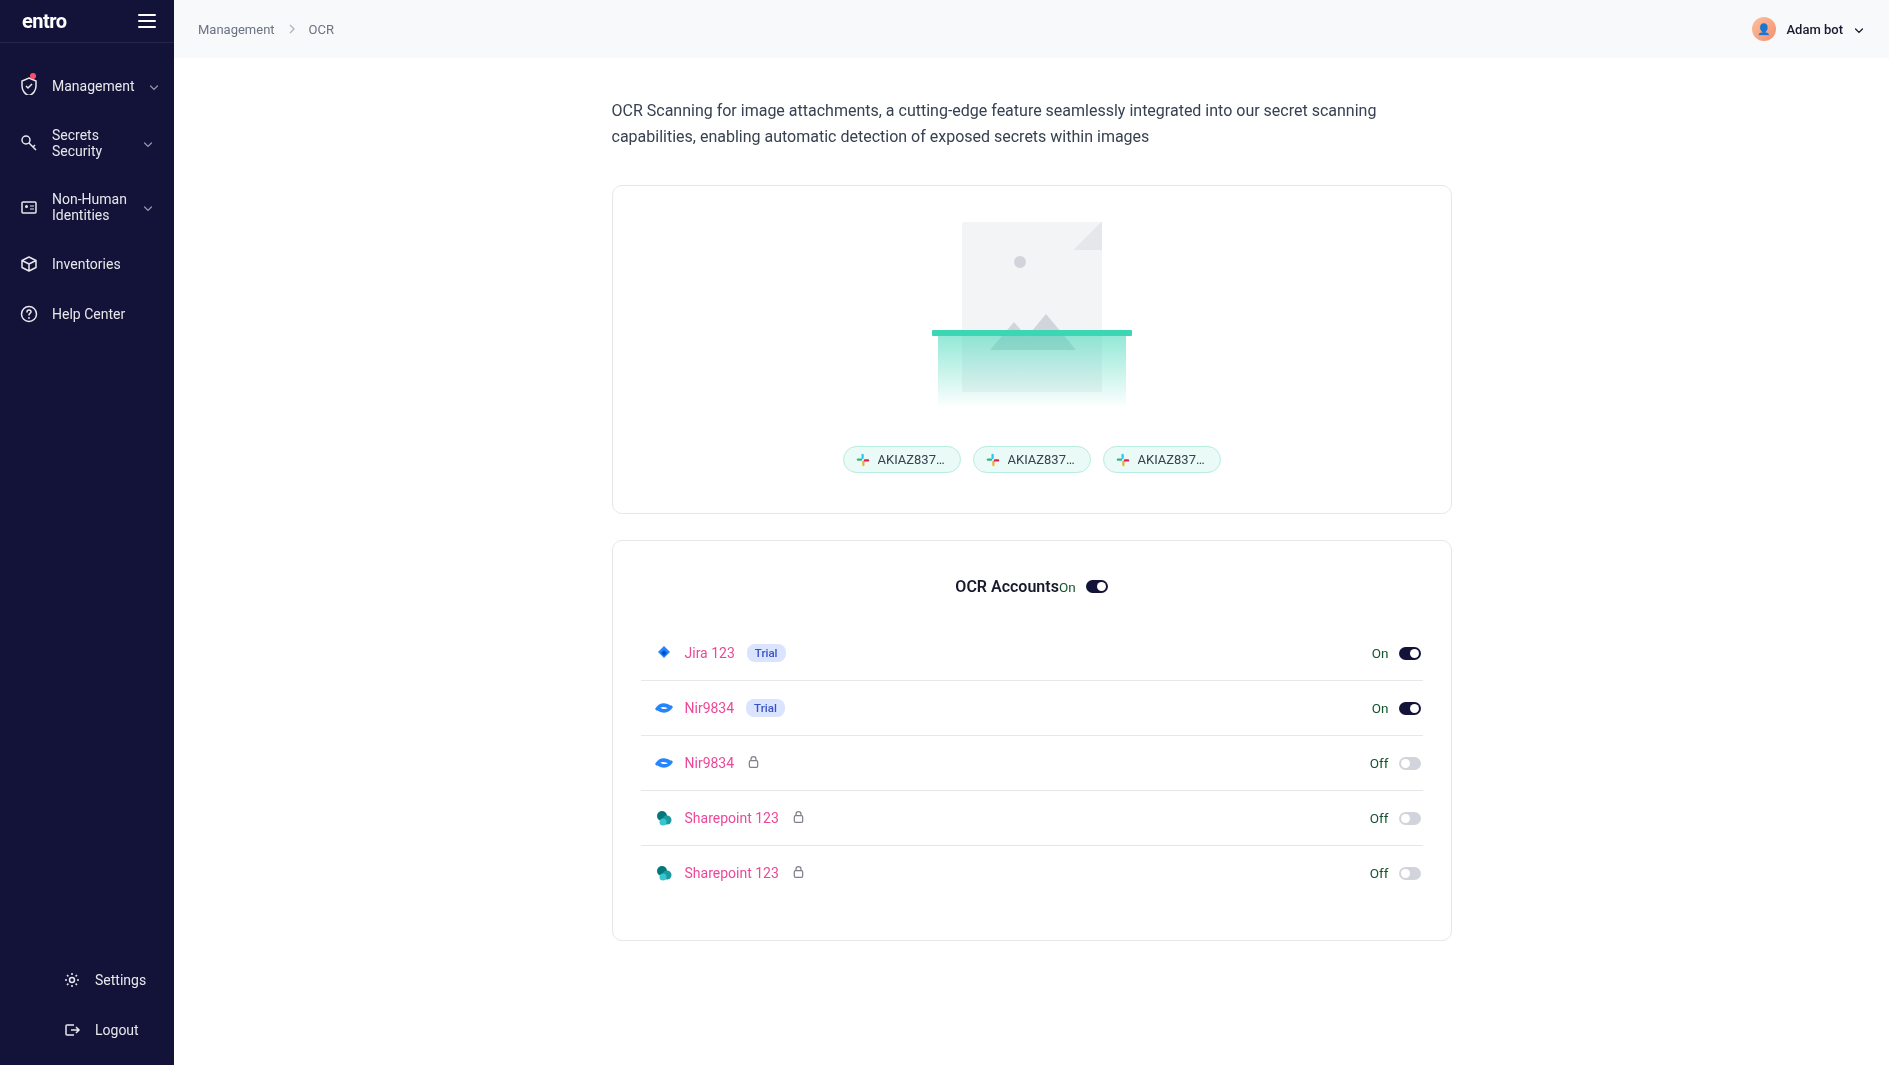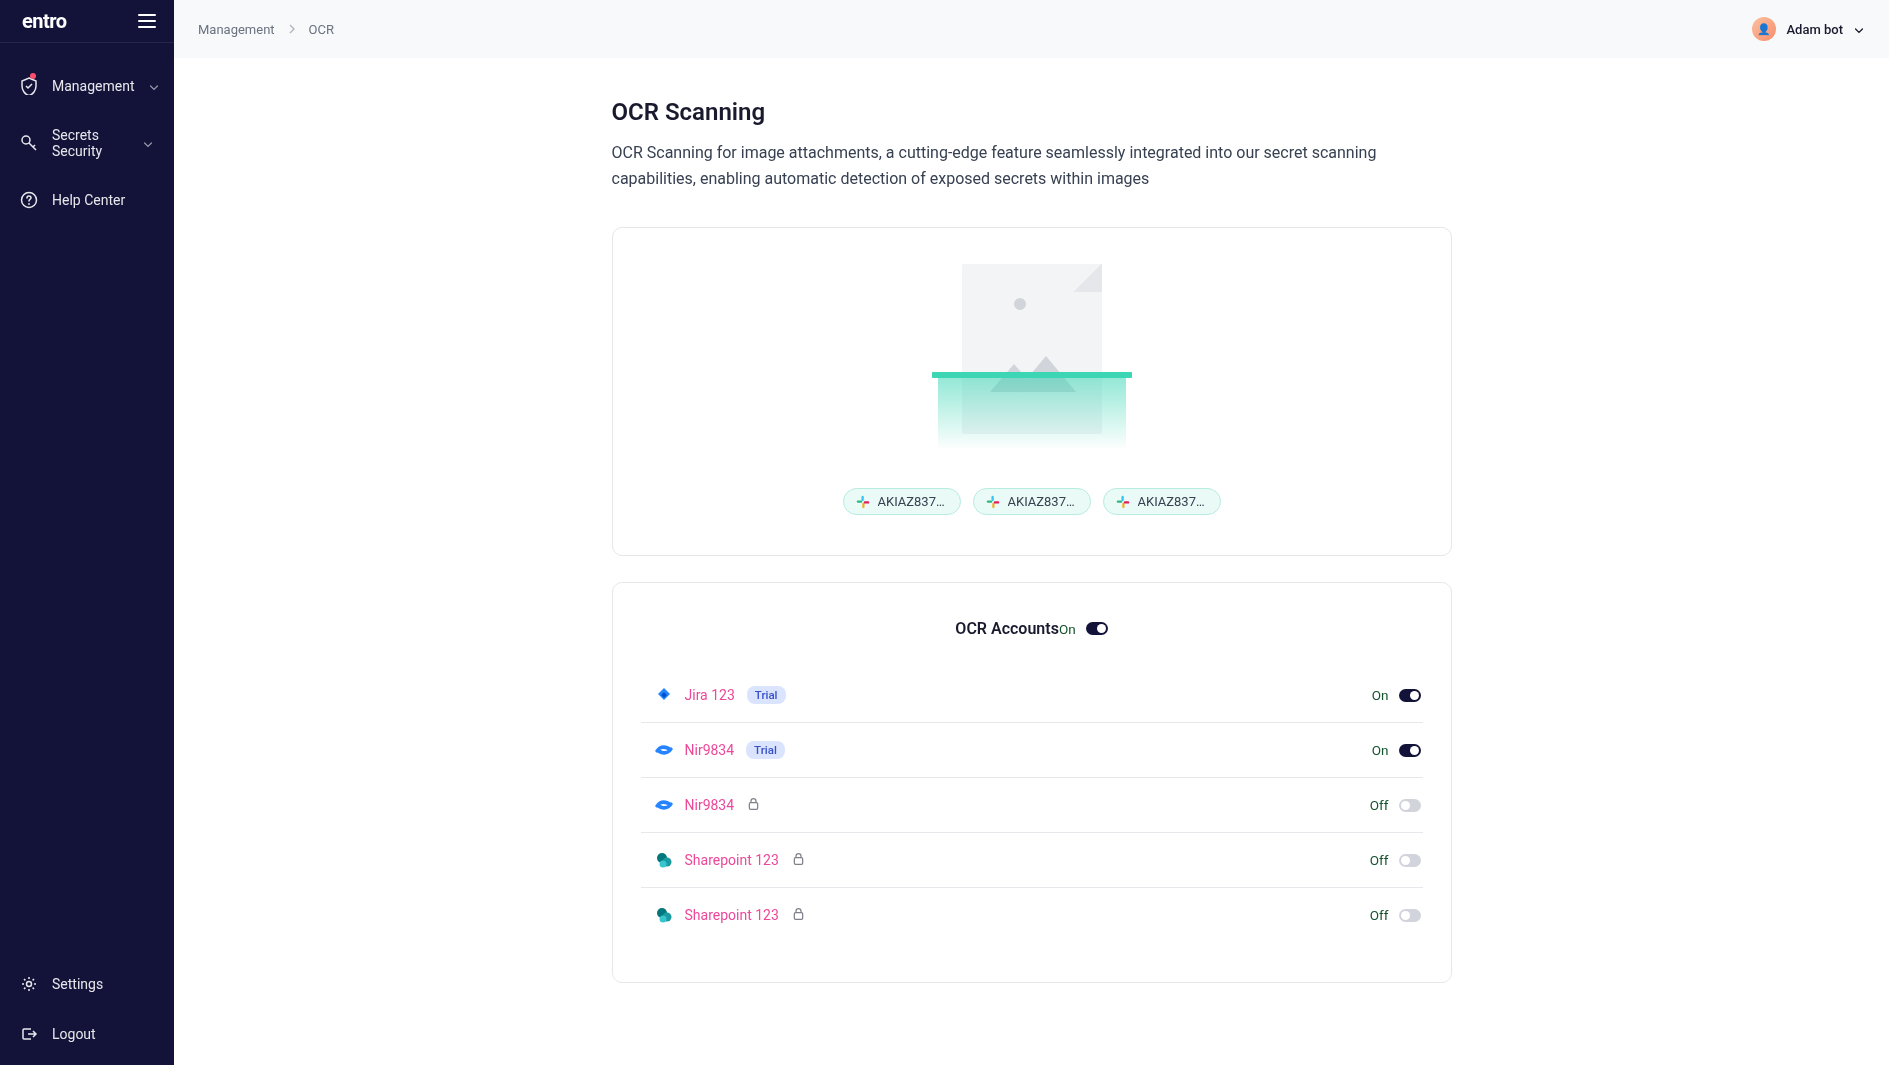--- a/index.html
+++ b/index.html
@@ -14,21 +14,21 @@
 .hamburger { width: 18px; height: 14px; display: flex; flex-direction: column; justify-content: space-between; cursor: pointer; }
 .hamburger span { height: 2px; background: #fff; border-radius: 1px; }
 
 .nav { flex: 1; padding-top: 18px; }
 .nav-item { display: flex; align-items: center; padding: 16px 20px; color: rgba(255,255,255,0.9); cursor: pointer; font-size: 14px; gap: 14px; position: relative; }
 .nav-icon { width: 18px; height: 18px; display: flex; align-items: center; justify-content: center; flex-shrink: 0; }
 .nav-label { flex: 1; }
 .nav-chevron { opacity: 0.6; }
 .nav-dot { position: absolute; top: 12px; left: 30px; width: 6px; height: 6px; background: #ff4d6d; border-radius: 50%; }
 
-.sidebar-footer { padding-bottom: 10px; }
+.sidebar-footer { padding-bottom: 10px; padding-left: 43px; }
 
 
 .main { flex: 1; display: flex; flex-direction: column; min-width: 0; }
 .topbar { height: 58px; display: flex; align-items: center; justify-content: space-between; padding: 0 24px; background: #f8f9fb; }
 .breadcrumb { display: flex; align-items: center; gap: 12px; color: #6b7280; font-size: 13px; }
 .breadcrumb .crumb { cursor: pointer; }
 .breadcrumb .sep { opacity: 0.5; }
 .user-chip { display: flex; align-items: center; gap: 10px; cursor: pointer; }
 .avatar { width: 24px; height: 24px; border-radius: 50%; background: linear-gradient(135deg,#fbc2a0,#f68d6d); display: flex; align-items: center; justify-content: center; font-size: 11px; color: #fff; }
 .user-name { font-size: 13px; font-weight: 500; color: #1a1a2e; }
@@ -182,20 +182,39 @@
             </svg>
           </span>
           <span class="nav-label">Secrets Security</span>
           <span class="nav-chevron"><svg width="12" height="10" viewBox="0 0 14 10">
               <use href="#ic-chevron-down"></use>
             </svg></span>
         </div>
         <div class="nav-item">
           <span class="nav-icon">
             <svg width="18" height="18" viewBox="0 0 18 18">
+              <use href="#ic-id-card"></use>
+            </svg>
+          </span>
+          <span class="nav-label">Non-Human Identities</span>
+          <span class="nav-chevron"><svg width="12" height="10" viewBox="0 0 14 10">
+              <use href="#ic-chevron-down"></use>
+            </svg></span>
+        </div>
+        <div class="nav-item">
+          <span class="nav-icon">
+            <svg width="18" height="18" viewBox="0 0 18 18">
+              <use href="#ic-box"></use>
+            </svg>
+          </span>
+          <span class="nav-label">Inventories</span>
+        </div>
+        <div class="nav-item">
+          <span class="nav-icon">
+            <svg width="18" height="18" viewBox="0 0 18 18">
               <use href="#ic-help"></use>
             </svg>
           </span>
           <span class="nav-label">Help Center</span>
         </div>
       </nav>
     <div class="sidebar-footer" id="nav-footer">
         <div class="nav-item">
           <span class="nav-icon">
             <svg width="18" height="18" viewBox="0 0 18 18">
@@ -230,21 +249,20 @@
         <div class="avatar">👤</div>
         <span class="user-name">Adam bot</span>
         <svg width="12" height="12" viewBox="0 0 14 10">
             <use href="#ic-chevron-down"></use>
           </svg>
       </div>
     </div>
 
     <div class="content">
       <div class="content-inner">
-        <h1 class="page-title">OCR Scanning</h1>
         <p class="page-desc">OCR Scanning for image attachments, a cutting-edge feature seamlessly integrated into our secret scanning capabilities, enabling automatic detection of exposed secrets within images</p>
 
         <div class="card illustration-card">
           <div class="illus">
             <div class="illus-doc">
               <div class="illus-sun"></div>
               <div class="illus-mount"></div>
               <div class="illus-mount2"></div>
             </div>
             <div class="illus-scanner">

